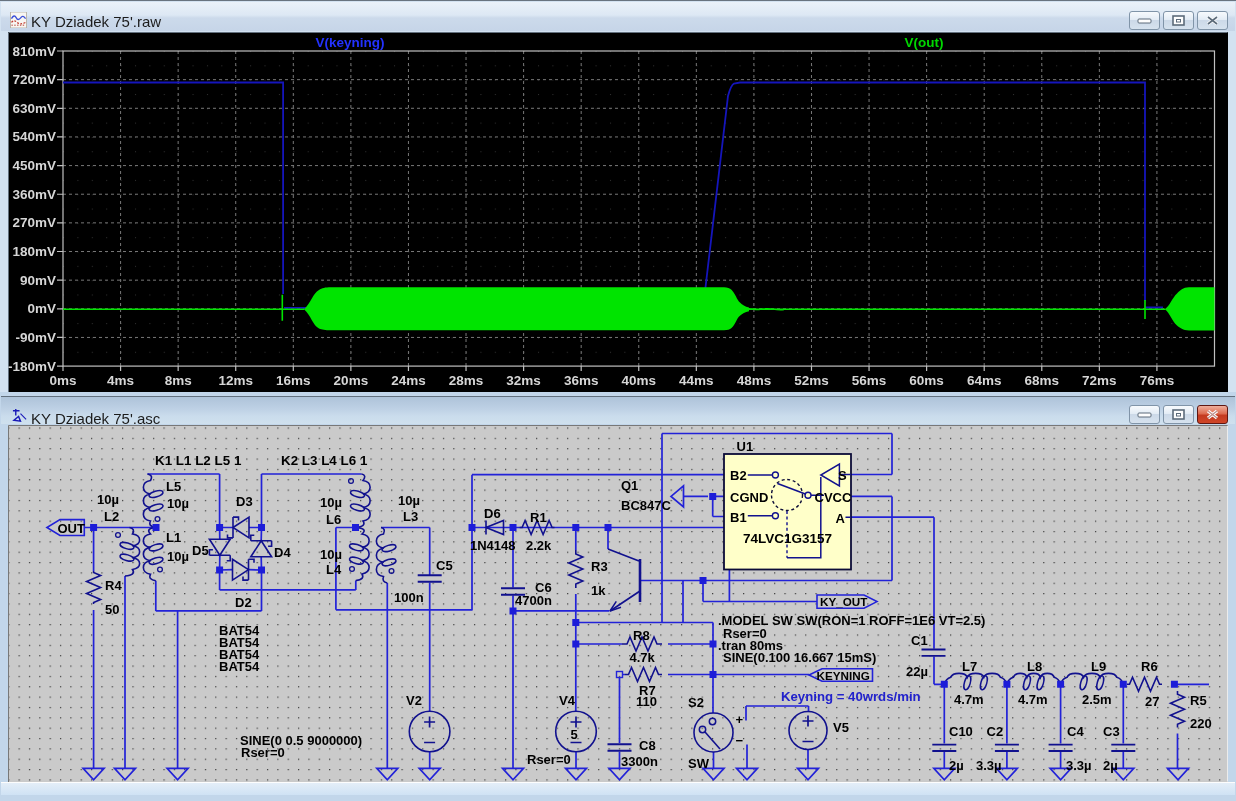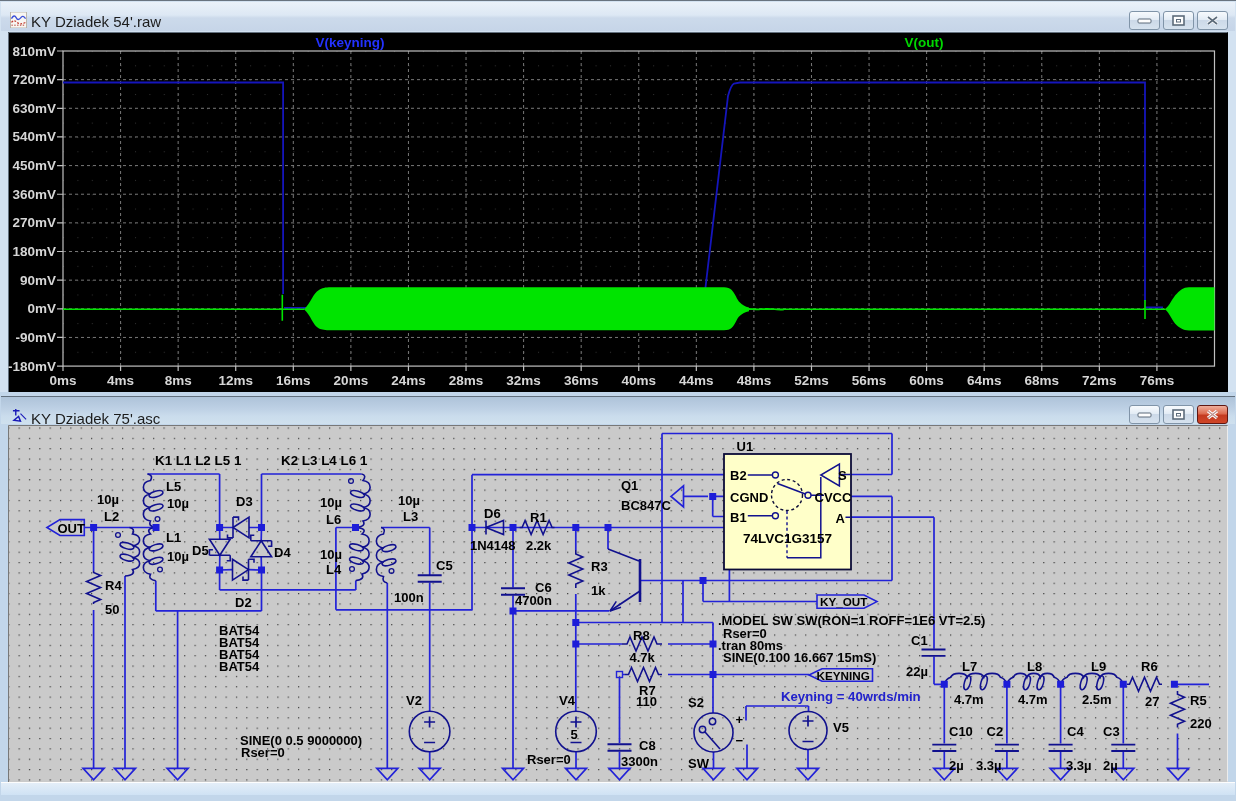--- a/index.html
+++ b/index.html
@@ -23,21 +23,21 @@
 <body>
 
 <div class="win" id="w1">
  <div class="tbar">
   <svg class="ticon" viewBox="0 0 17 17">
     <rect x="0" y="0" width="17" height="17" fill="#f8f6f2" stroke="#b9b2a8" stroke-width="1"></rect>
     <path d="M1,7 Q4,2 6,6 T11,6 Q13,3 16,7" fill="none" stroke="#3b4fd8" stroke-width="1.4"></path>
     <path d="M1,11 Q4,8 7,11 T16,11" fill="none" stroke="#c23b2e" stroke-width="1.3" stroke-dasharray="2,1.5"></path>
     <path d="M1,14 L16,14" stroke="#b0352a" stroke-width="1" stroke-dasharray="1.5,1.5"></path>
   </svg>
-  <div class="ttext">KY Dziadek 54'.raw</div>
+  <div class="ttext">KY Dziadek 75'.raw</div>
   <div class="btns">
    <div class="btn">
           <svg style="left:0;top:0" width="29" height="17">
             <rect x="8" y="7" width="13" height="4" rx="1" fill="#fdfdfd" stroke="#5c6b7a"></rect>
           </svg>
         </div>
    <div class="btn">
           <svg style="left:0;top:0" width="29" height="17">
             <rect x="9" y="4" width="11" height="9" fill="#fdfdfd" stroke="#5c6b7a" stroke-width="1.6"></rect>
             <rect x="12.5" y="7.5" width="4" height="2.5" fill="#fff" stroke="#5c6b7a"></rect>

